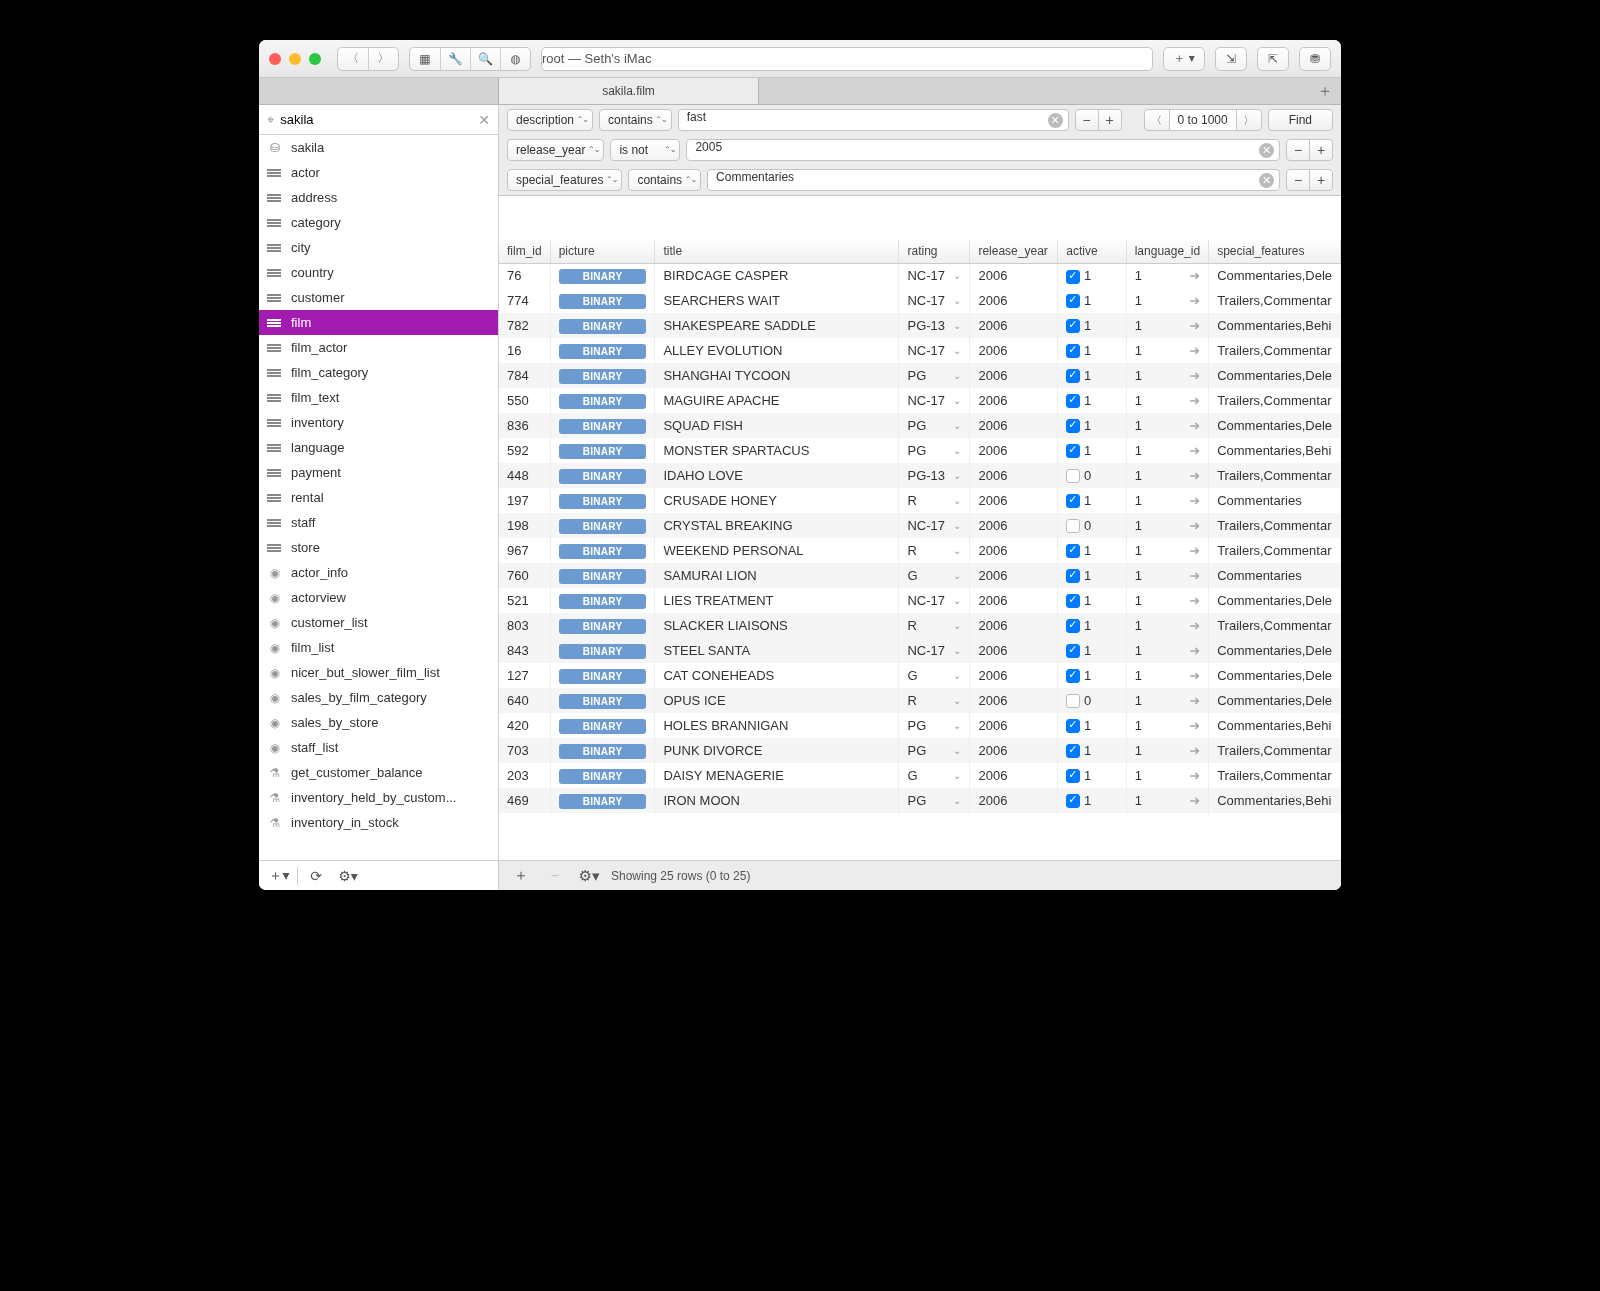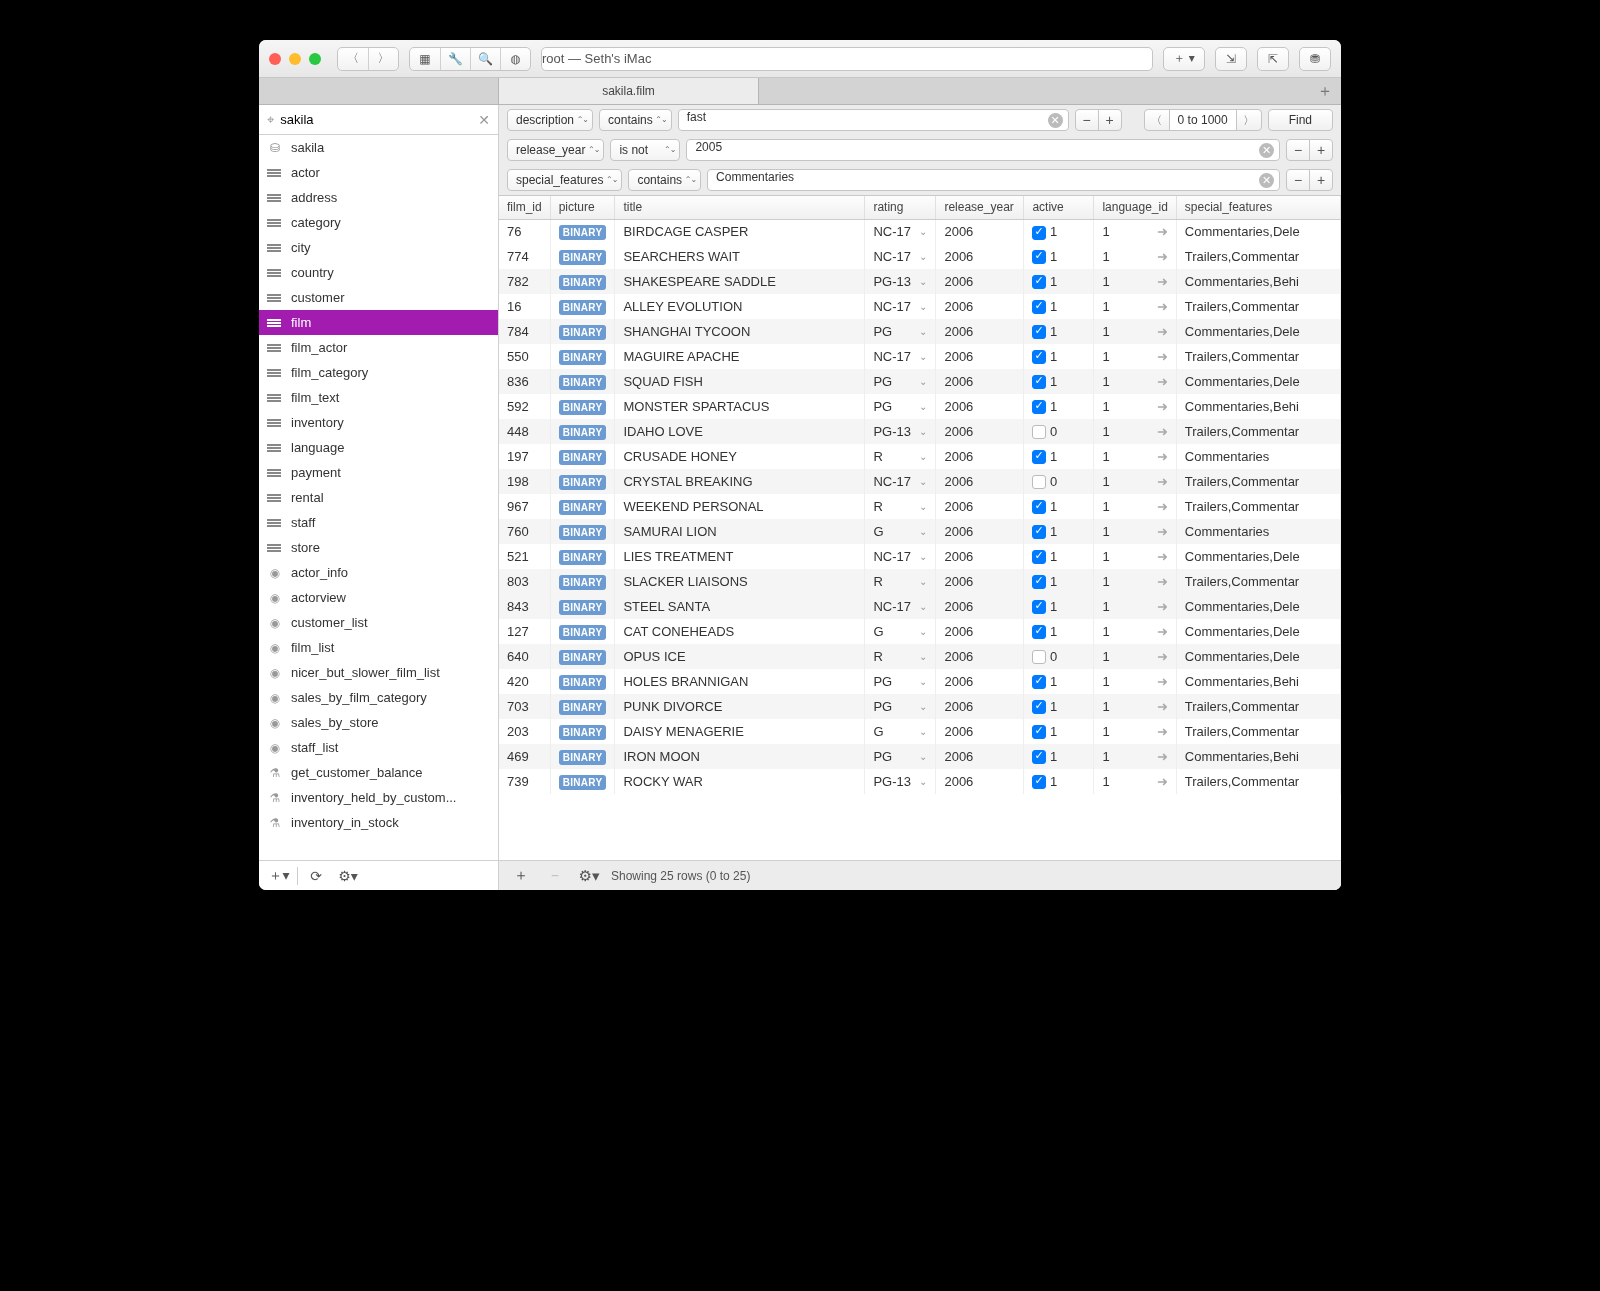--- a/index.html
+++ b/index.html
@@ -38,21 +38,21 @@
   .ico-db::before{content:"⛁";} 
   .ico-table { display:inline-flex; flex-direction:column; gap:1px; justify-content:center;}
   .ico-table span{height:2px; background:#888; width:14px; display:block;}
   .sb-item.selected .ico-table span{background:#fff;}
   .ico-view::before{content:"◉"; color:#999;}
   .ico-func::before{content:"⚗"; color:#999;}
   .sb-footer { height:30px; border-top:1px solid #d0d0d0; display:flex; align-items:center; gap:4px; padding:0 6px;}
   .sb-footer .fbtn{ width:28px; height:22px; display:flex; align-items:center; justify-content:center; color:#555; cursor:pointer; font-size:14px;}
   
   
-  .content { flex:1; display:flex; flex-direction:column; background:#fff; overflow:hidden;}
+  .content { flex:1; display:flex; flex-direction:column; background:#fff; overflow:hidden;gap:44px;}
   
   
   .filterbar { background:#ececec; border-bottom:1px solid #c8c8c8; }
   .filter-row { display:flex; align-items:center; gap:6px; padding:4px 8px; }
   .fsel { height:22px; border:1px solid #c5c5c5; border-radius:4px; background:linear-gradient(#fff,#f3f3f3); padding:0 18px 0 8px; font-size:12px; display:flex; align-items:center; position:relative; cursor:pointer; min-width:70px;}
   .fsel::after{content:"⌃⌄"; position:absolute; right:4px; font-size:8px; color:#666; line-height:8px; letter-spacing:-1px;}
   .finput { flex:1; height:22px; border:1px solid #c5c5c5; border-radius:4px; background:#fff; padding:0 24px 0 8px; font-size:12px; position:relative;}
   .finput .clr{position:absolute; right:5px; top:3px; width:15px; height:15px; border-radius:50%; background:#bbb; color:#fff; font-size:11px; display:flex; align-items:center; justify-content:center; cursor:pointer;}
   .pm-group{display:flex;}
   .pm{width:24px;height:22px;border:1px solid #c5c5c5;background:linear-gradient(#fff,#f0f0f0);display:flex;align-items:center;justify-content:center;font-size:14px;color:#555;cursor:pointer;}
@@ -62,21 +62,21 @@
   .nav-range{height:22px;border:1px solid #c5c5c5;background:#fff;padding:0 8px;font-size:12px;display:flex;align-items:center;margin:0 -1px;}
   .find-btn{height:22px;padding:0 20px;border:1px solid #c5c5c5;border-radius:4px;background:linear-gradient(#fff,#f0f0f0);font-size:12px;cursor:pointer;display:flex;align-items:center;}
   
   
   .grid { flex:1; overflow:auto; }
   table { border-collapse:collapse; width:100%; }
   th { background:linear-gradient(#fdfdfd,#f0f0f0); border-bottom:1px solid #ccc; border-right:1px solid #e0e0e0; text-align:left; font-weight:400; font-size:12px; color:#444; padding:4px 8px; height:23px; position:sticky; top:0;}
   td { border-right:1px solid #eee; padding:0 8px; height:25px; font-size:13px; color:#333; white-space:nowrap;}
   tr.odd td { background:#f5f5f5; }
   tr.even td { background:#fff; }
-  .binary-badge{display:inline-block;background:#6b9bd1;color:#fff;font-size:10px;font-weight:600;padding:2px 4px;border-radius:3px;letter-spacing:0.3px;}
+  .binary-badge{display:inline-block;background:#6b9bd1;color:#fff;font-size:10px;font-weight:600;padding:2px 24px;border-radius:3px;letter-spacing:0.3px;}
   .rating-cell{display:flex;align-items:center;justify-content:space-between;gap:8px;text-align:center;}
   .chev{color:#999;font-size:10px;}
   .chk{appearance:none;width:14px;height:14px;border:1px solid #bbb;border-radius:3px;background:#fff;vertical-align:middle;position:relative;}
   .chk:checked{background:#007aff;border-color:#007aff;}
   .chk:checked::after{content:"✓";color:#fff;font-size:11px;position:absolute;top:-2px;left:1px;}
   .goarrow{color:#aaa;font-size:13px;}
   .col-filmid{width:48px;} .col-pic{width:64px;} .col-title{width:250px;} .col-rating{width:70px;} .col-year{width:88px;} .col-active{width:70px;} .col-lang{width:82px;}
   
   
   .content-footer{height:30px;border-top:1px solid #d0d0d0;background:#ececec;display:flex;align-items:center;gap:10px;padding:0 10px;font-size:12px;color:#555;}

